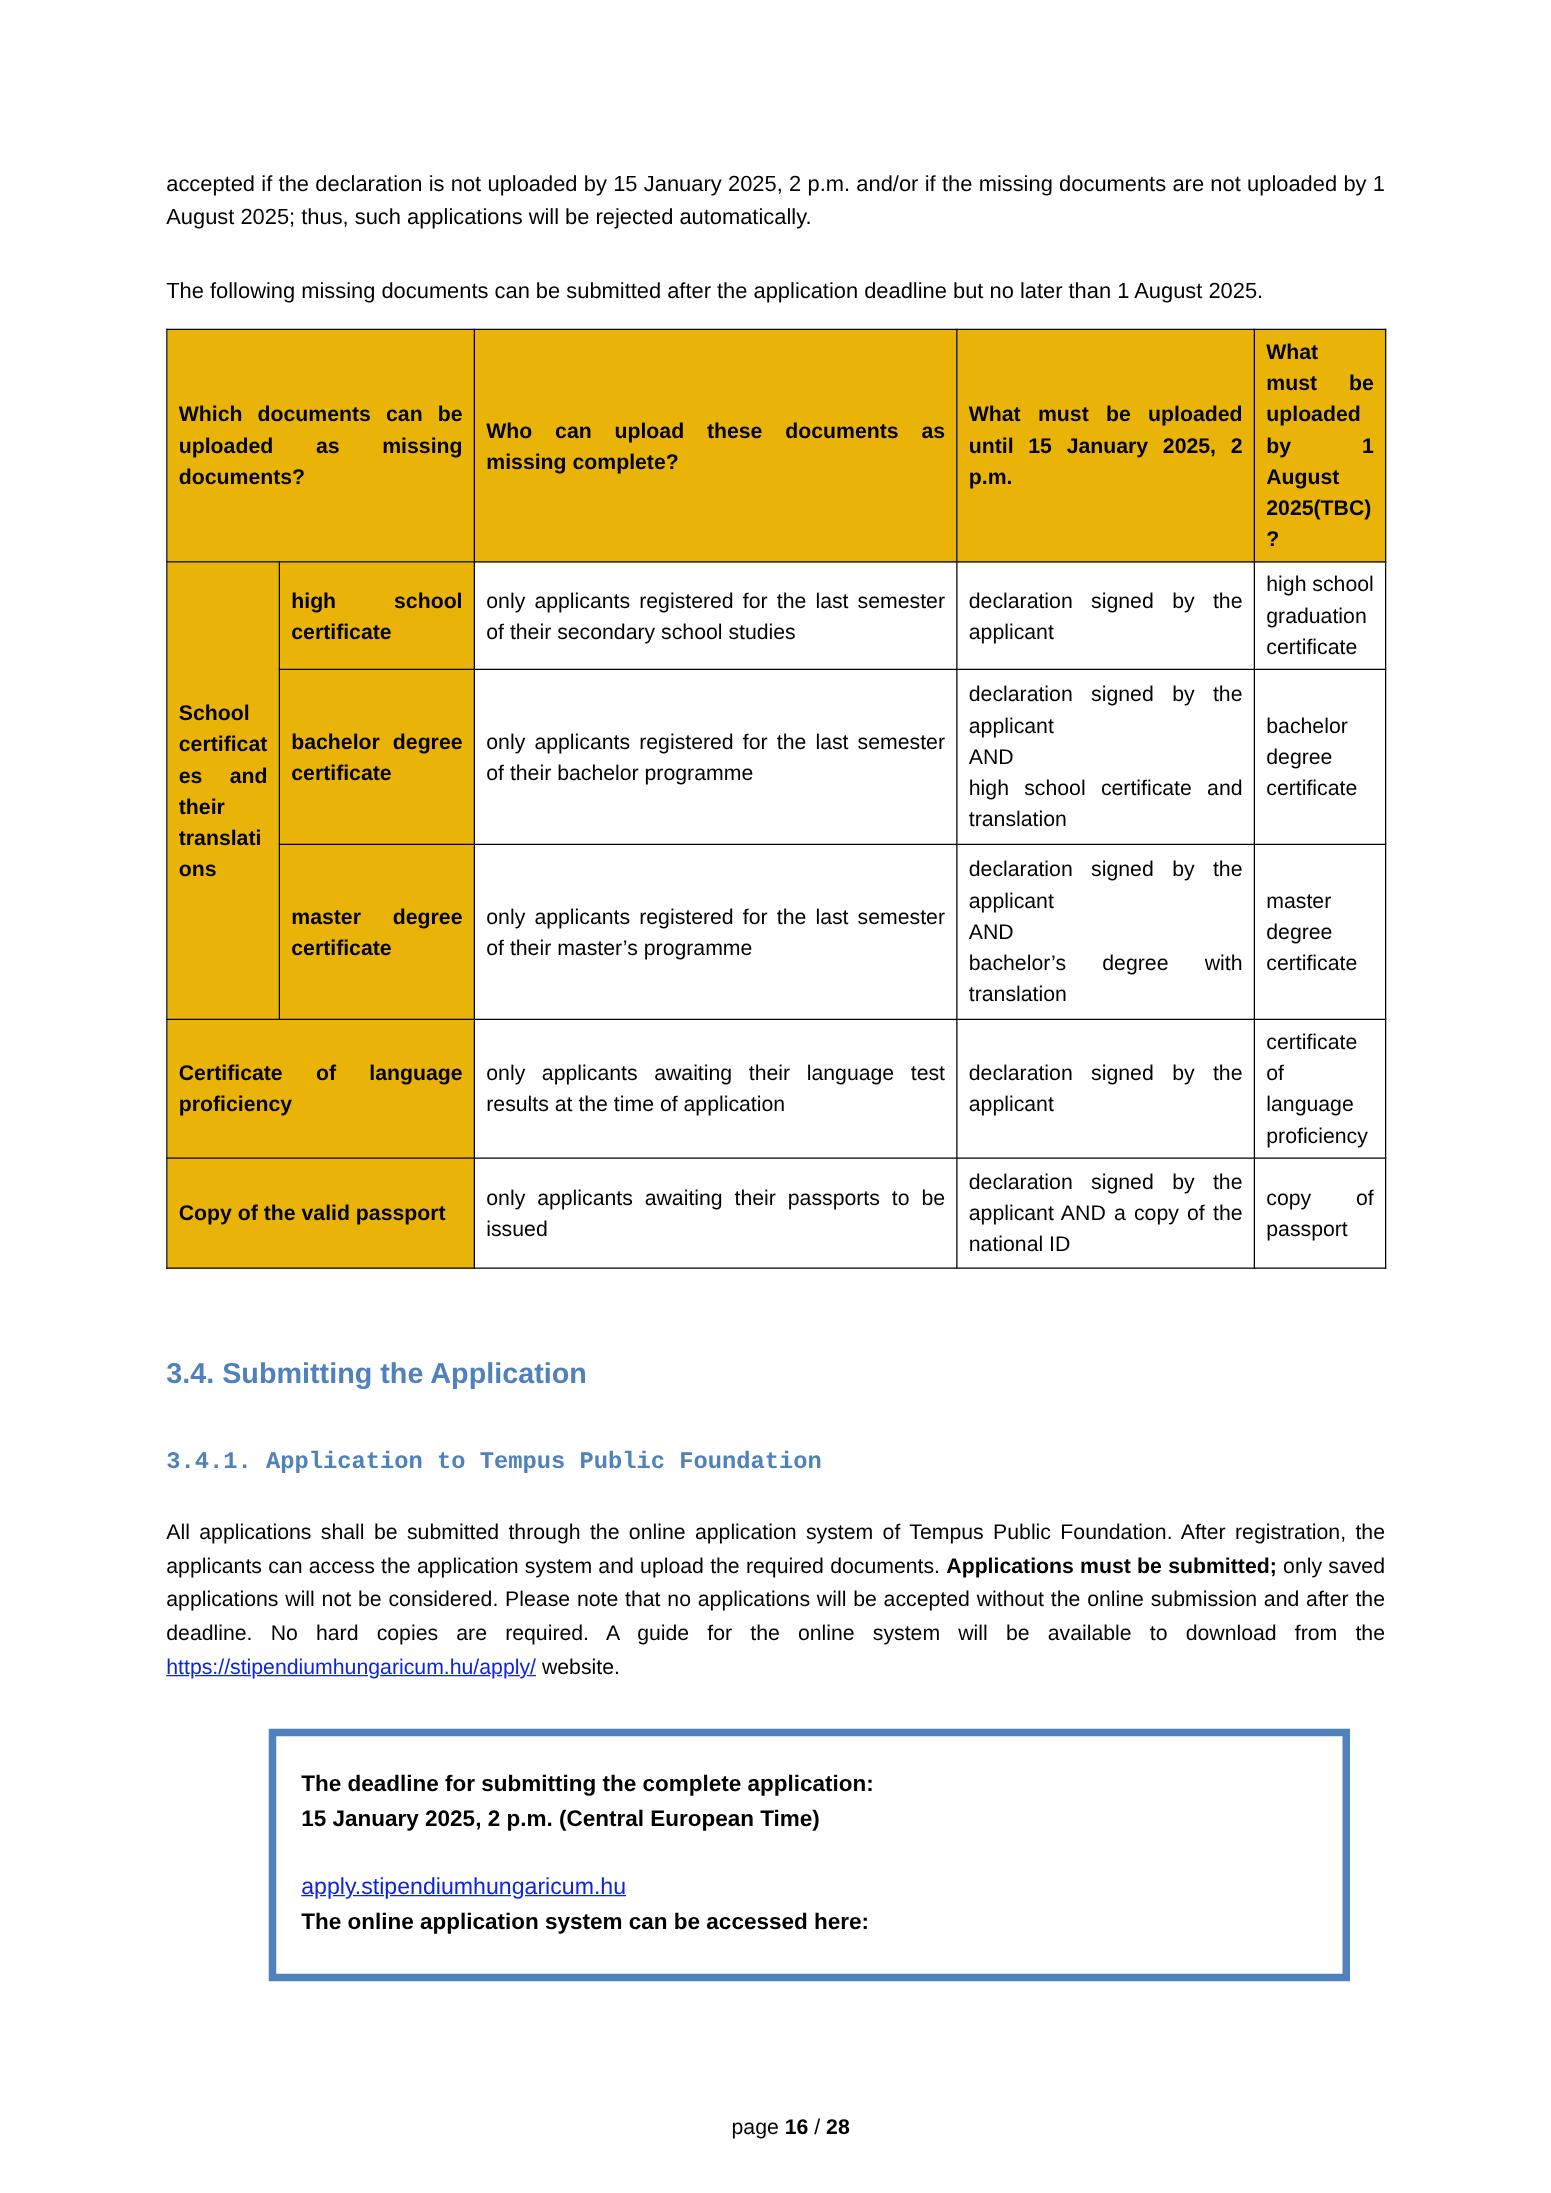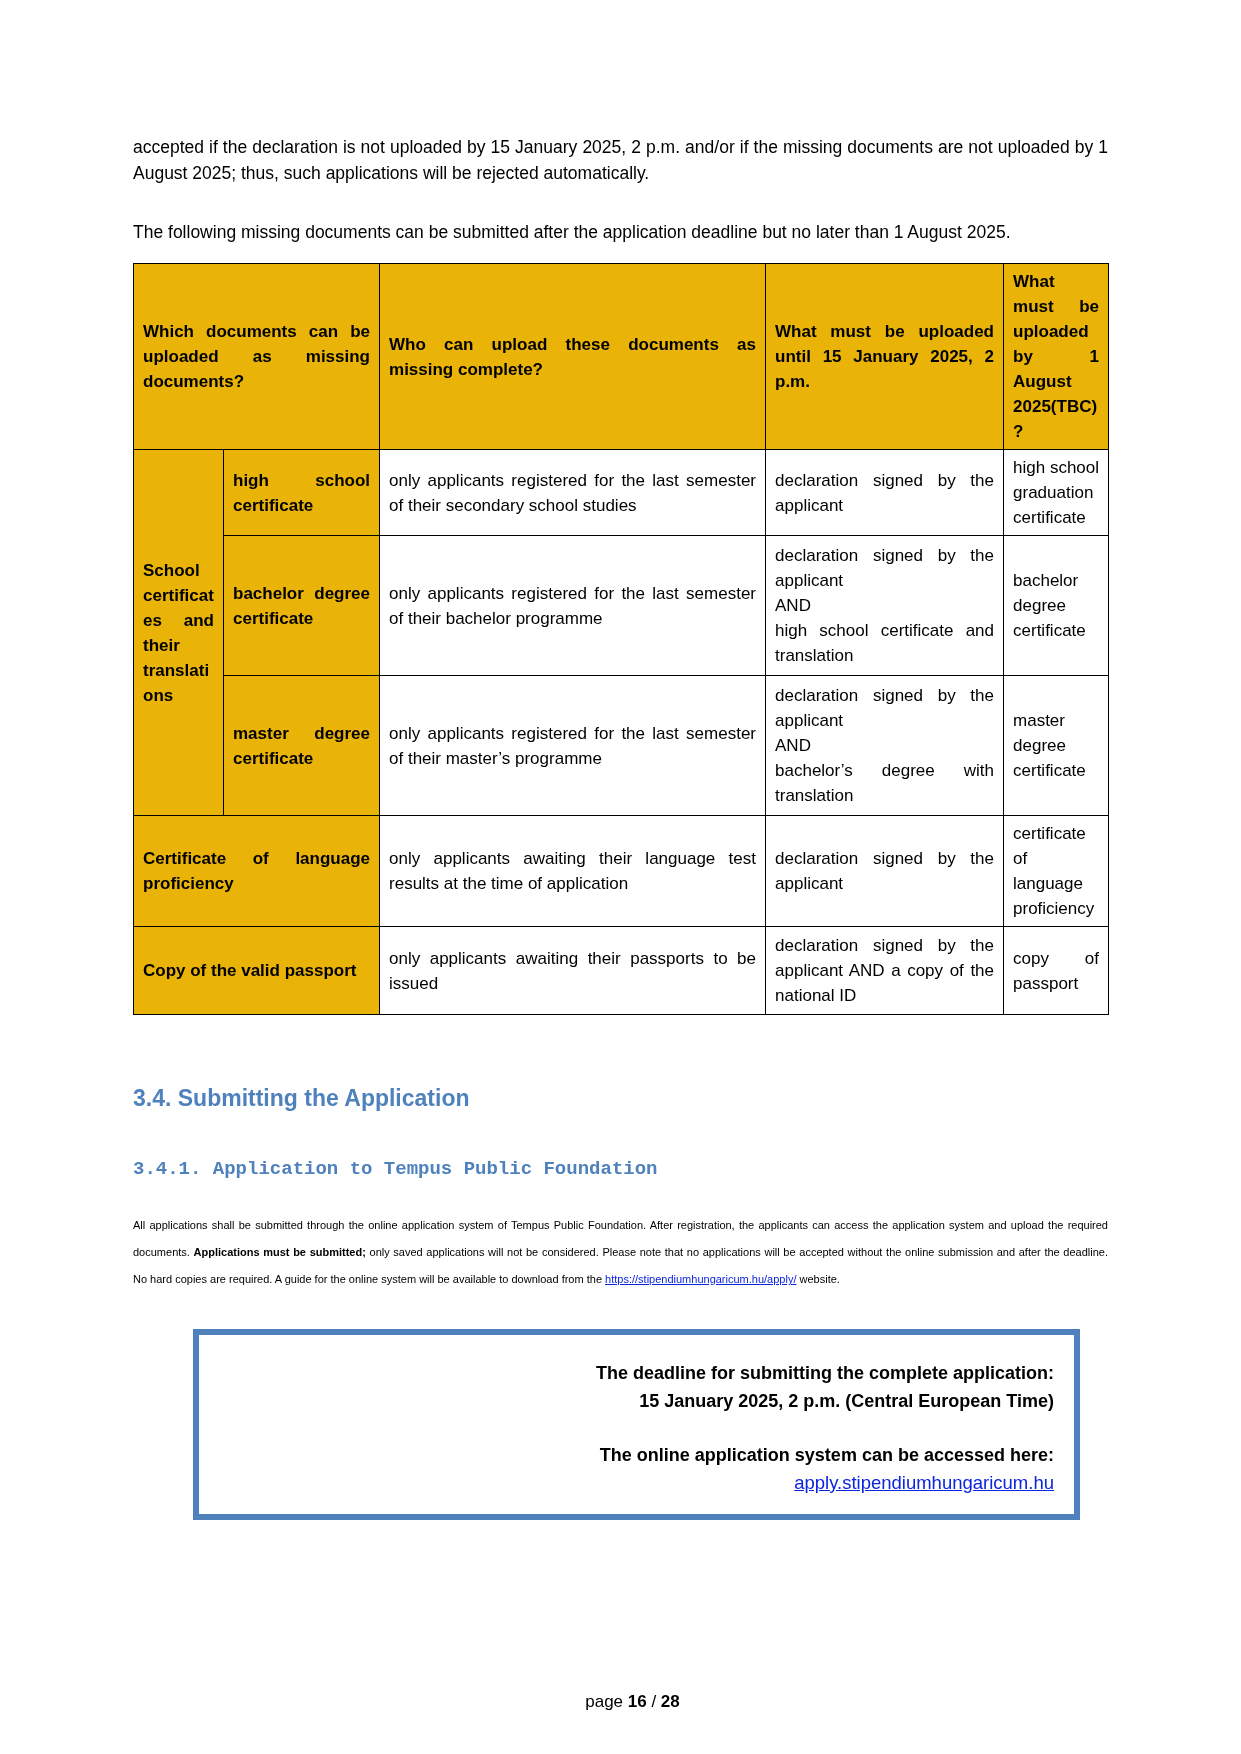--- a/index.html
+++ b/index.html
@@ -49,32 +49,32 @@
     font-size: 23px;
     color: #4f81bd;
   }
   h3.sub-heading {
     margin-top: 46px;
     font-family: Liberation Mono, monospace;
     font-weight: bold;
     font-size: 19px;
     color: #4f81bd;
   }
-  .para-3 { margin-top: 32px; font-size: 11px; line-height: 27px; text-align: justify; }
+  .para-3 { margin-top: 32px; font-size: 17px; line-height: 27px; text-align: justify; }
   .para-3 b { font-weight: bold; }
   a.doc-link {
     color: #0b24e0;
     text-decoration: underline;
     cursor: pointer;
   }
   .deadline-box {
-    margin: 36px 28px 0 60px;
+    margin: 36px 28px 0 82px;
     border: 6px solid #4f81bd;
-    padding: 24px 20px 17px 20px;
-    text-align: right;
+    padding: 24px 20px 28px 20px;
+    text-align: left;
     font-weight: bold;
     font-size: 18px;
     line-height: 28px;
   }
   .deadline-box .spacer { height: 26px; }
   .deadline-box a.doc-link { font-weight: normal; font-size: 18.5px; }
   .footer {
     position: absolute;
     top: 1692px;
     left: 12px;
@@ -149,19 +149,19 @@
   <h2 class="section-heading">3.4. Submitting the Application</h2>
 
   <h3 class="sub-heading">3.4.1. Application to Tempus Public Foundation</h3>
 
   <p class="para-3"><span>All applications shall be submitted through the online application system of Tempus Public Foundation. After registration, the applicants can access the application system and upload the required documents. </span><b>Applications must be submitted;</b><span> only saved applications will not be considered. Please note that no applications will be accepted without the online submission and after the deadline. No hard copies are required. A guide for the online system will be available to download from the </span><a class="doc-link" href="#">https://stipendiumhungaricum.hu/apply/</a><span> website.</span></p>
 
   <div class="deadline-box">
     <div>The deadline for submitting the complete application:</div>
     <div>15 January 2025, 2 p.m. (Central European Time)</div>
     <div class="spacer"></div>
+    <div><a class="doc-link" href="#">apply.stipendiumhungaricum.hu</a></div>
     <div>The online application system can be accessed here:</div>
-    <div><a class="doc-link" href="#">apply.stipendiumhungaricum.hu</a></div>
   </div>
 
   <div class="footer"><span>page </span><b>16</b><span> / </span><b>28</b></div>
 
 </div>
 
 </body></html>

